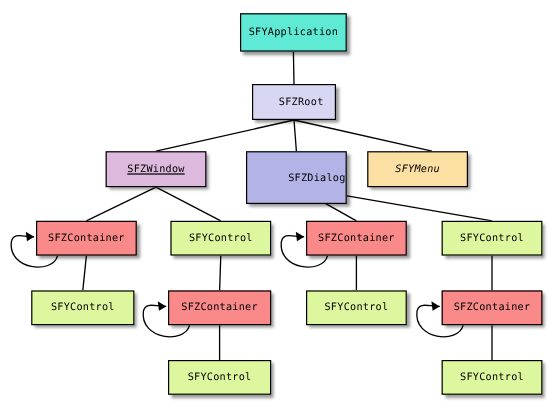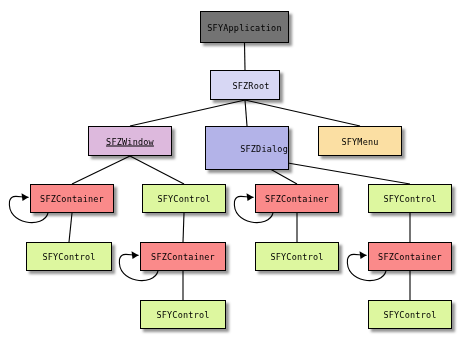--- a/index.html
+++ b/index.html
@@ -73,33 +73,33 @@
       <g>
         <path d="M 158 271 C 154 287, 116.5 283, 119.5 259.34000000000003 C 121.5 251.34, 128.5 255.34, 138.5 255.34" fill="none" stroke="#000000" stroke-width="1.1"></path>
         <polygon points="138.5,255.34 131.5,251.14000000000001 132.5,258.94" fill="#000000"></polygon>
       </g>
       <g>
         <path d="M 386 271 C 382 287, 344.5 283, 347.5 259.34000000000003 C 349.5 251.34, 356.5 255.34, 366.5 255.34" fill="none" stroke="#000000" stroke-width="1.1"></path>
         <polygon points="366.5,255.34 359.5,251.14000000000001 360.5,258.94" fill="#000000"></polygon>
       </g>
     </svg>
   <div id="node-layer">
-      <div class="node" style="left: 200px; top: 11px; width: 89px; height: 32px; background: #737373;">
+      <div class="node" style="left: 200px; top: 11px; width: 89px; height: 32px; background: #5eead4;">
         <span class="label">SFYApplication</span>
       </div>
       <div class="node" style="left: 210px; top: 70px; width: 70px; height: 30px; background: rgb(215, 215, 244); padding-left: 12px;">
         <span class="label">SFZRoot</span>
       </div>
       <div class="node" style="left: 88px; top: 126px; width: 84px; height: 30px; background: rgb(221, 185, 221); text-decoration: underline;">
         <span class="label">SFZWindow</span>
       </div>
       <div class="node" style="left: 205px; top: 126px; width: 84px; height: 44px; background: rgb(179, 179, 232); justify-content: flex-end;">
         <span class="label">SFZDialog</span>
       </div>
-      <div class="node" style="left: 318px; top: 126px; width: 84px; height: 30px; background: rgb(251, 223, 163);">
+      <div class="node" style="left: 306px; top: 126px; width: 84px; height: 30px; background: rgb(251, 223, 163); font-style: italic;">
         <span class="label">SFYMenu</span>
       </div>
       <div class="node" style="left: 30px; top: 184px; width: 84px; height: 29px; background: rgb(250, 138, 138);">
         <span class="label">SFZContainer</span>
       </div>
       <div class="node" style="left: 142px; top: 184px; width: 84px; height: 29px; background: rgb(221, 247, 159);">
         <span class="label">SFYControl</span>
       </div>
       <div class="node" style="left: 255px; top: 184px; width: 84px; height: 29px; background: rgb(250, 138, 138);">
         <span class="label">SFZContainer</span>

